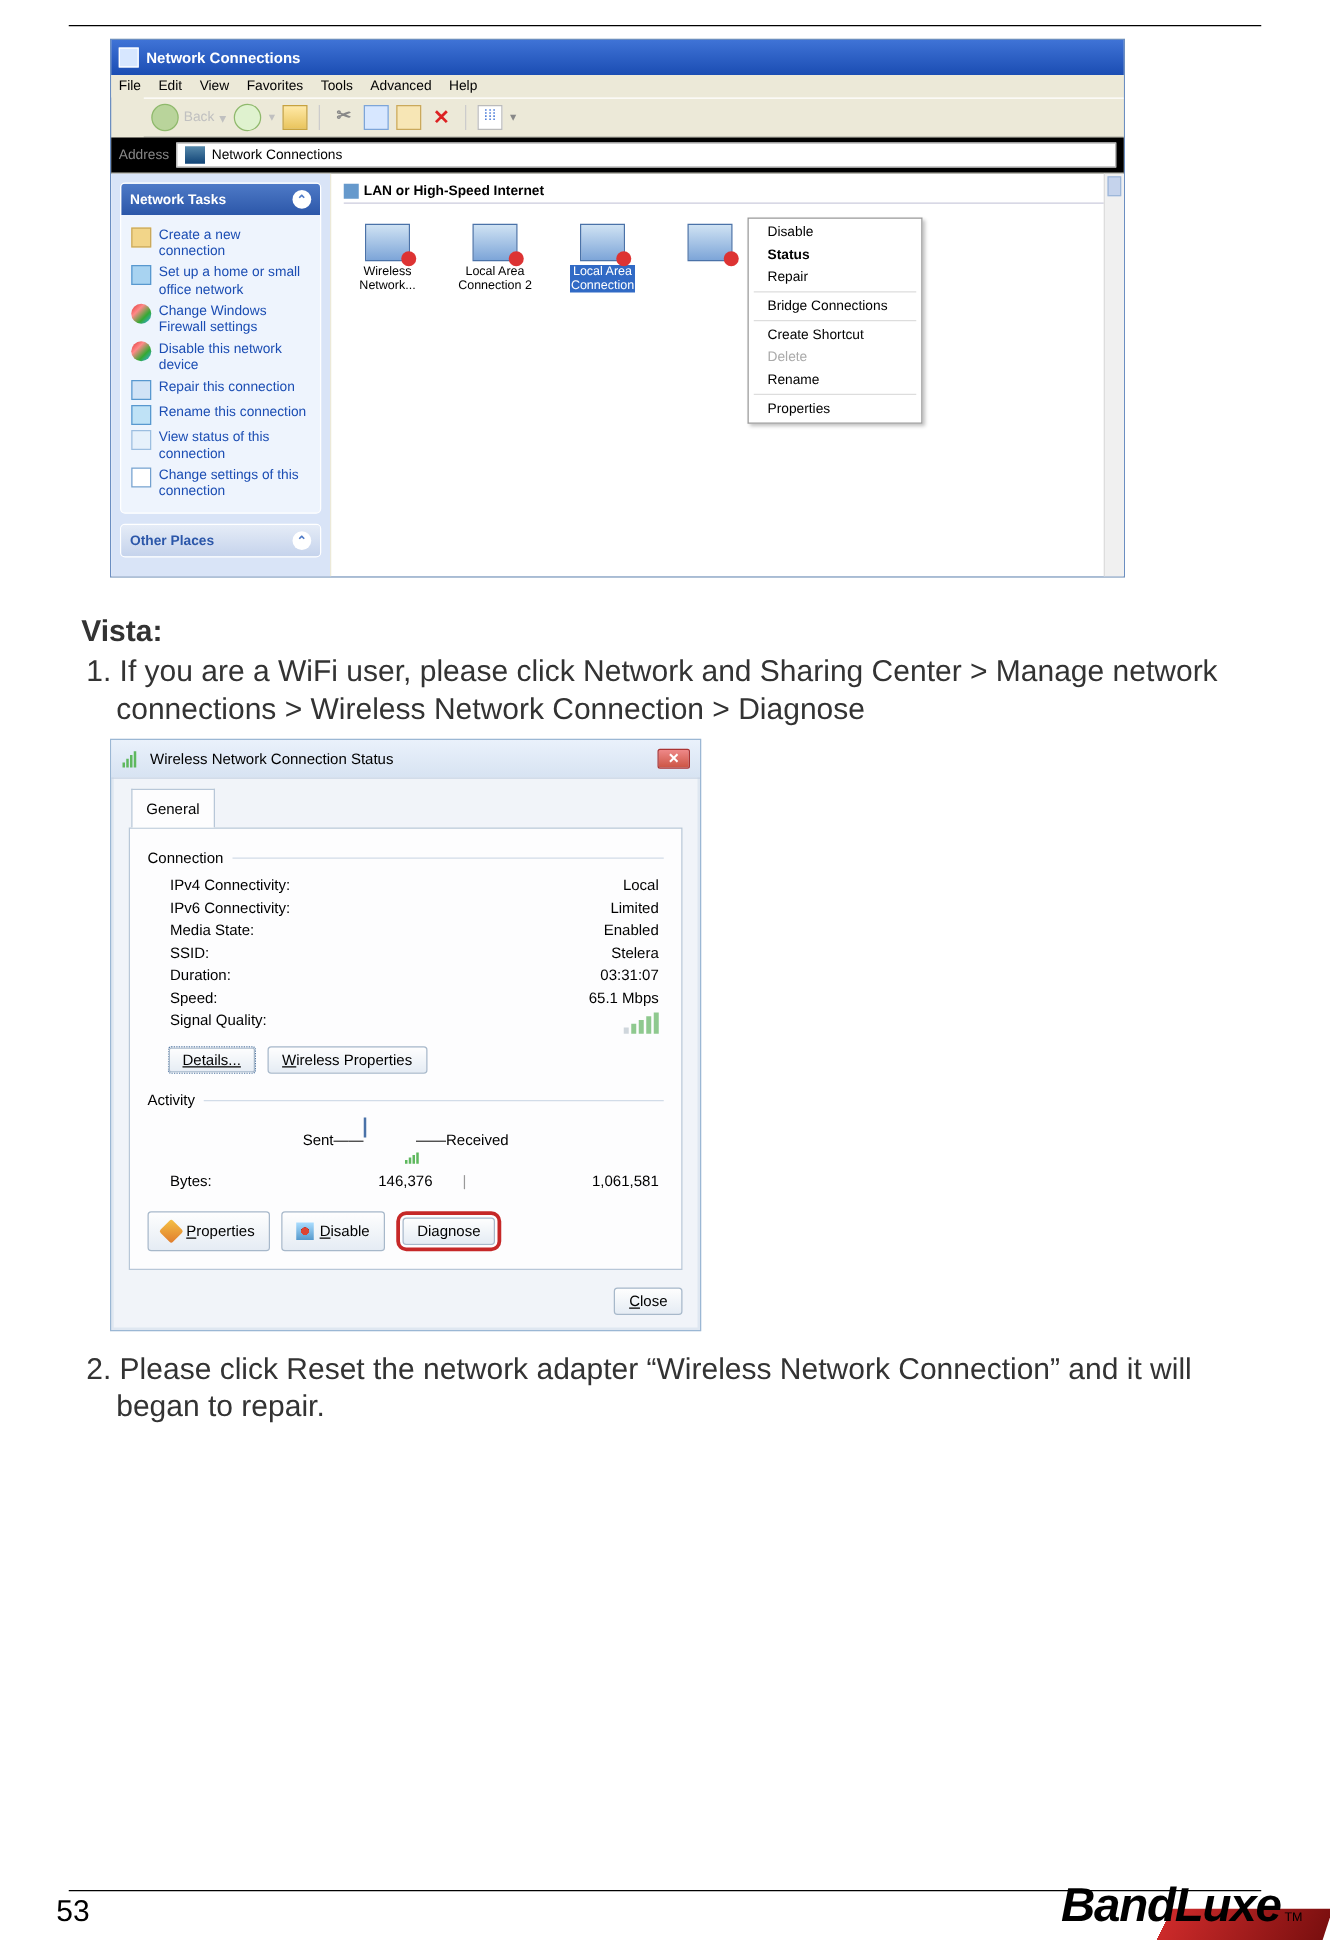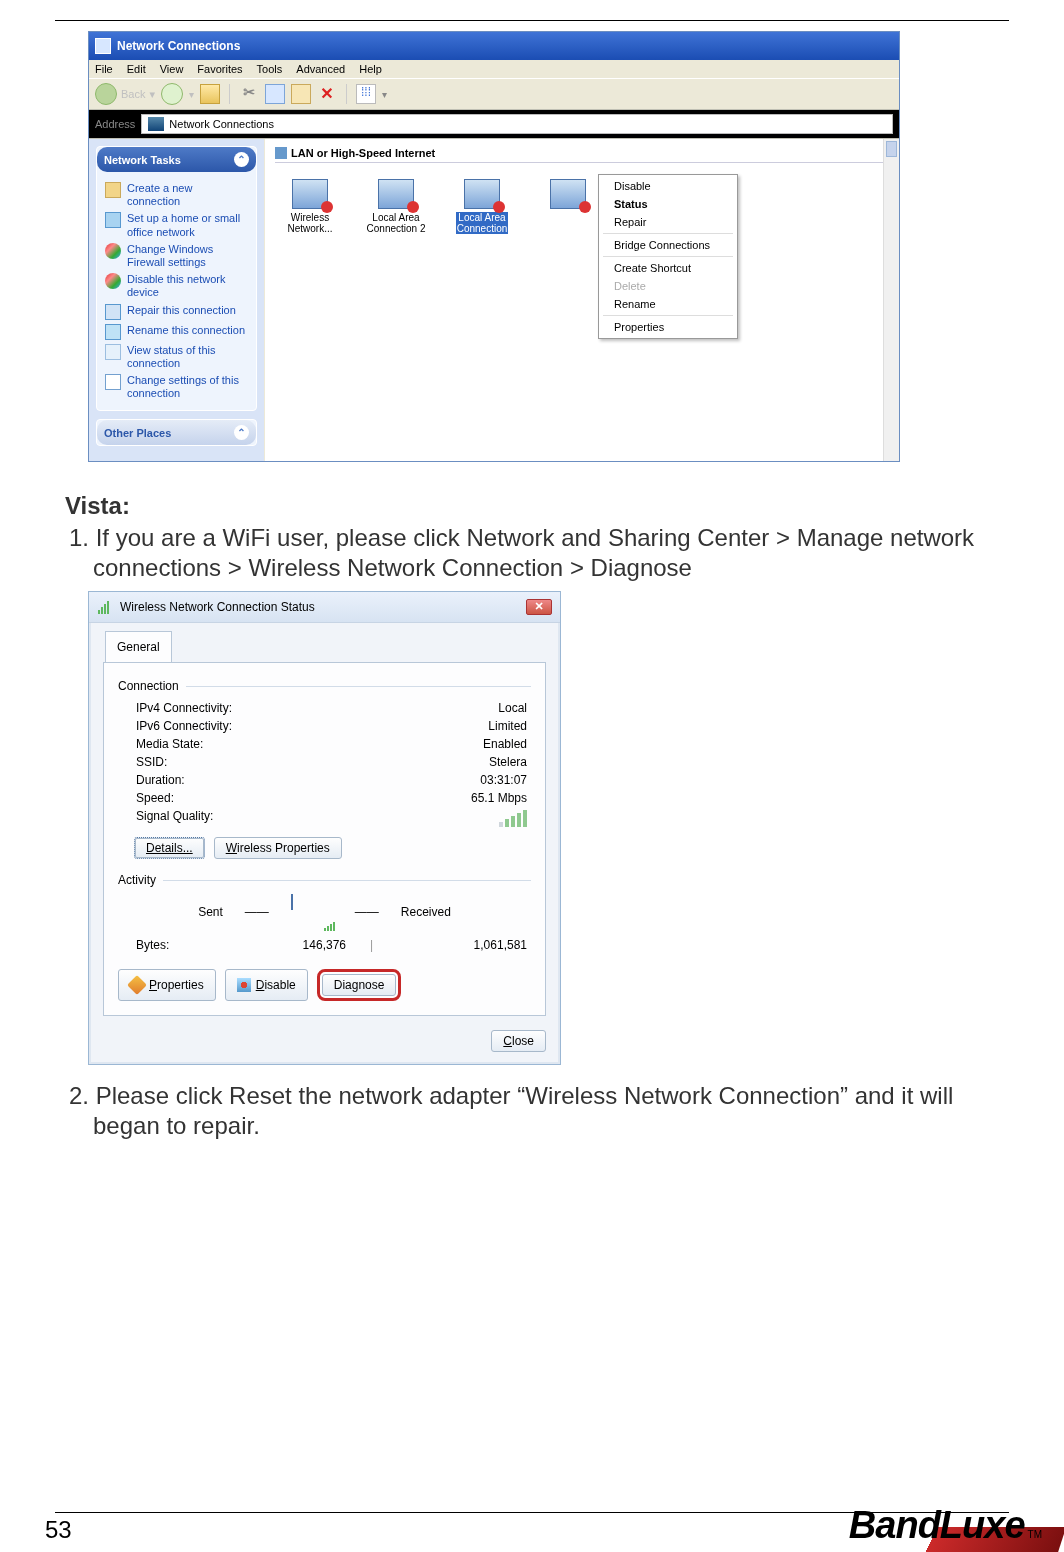--- a/index.html
+++ b/index.html
@@ -5,40 +5,40 @@
   * { margin:0; padding:0; box-sizing:border-box; }
   body { font-family: Arial, Helvetica, sans-serif; background:#fff; width:1064px; height:1552px; position:relative; padding:20px 55px 10px 55px; }
   .page-rule { border-top:1.5px solid #000; margin:0 0 10px 0; }
 
   
   .xp-window { width:812px; border:1px solid #6b8ec1; background:#ece9d8; font-size:11px; font-family:Tahoma,Arial,sans-serif; }
   .xp-titlebar { height:28px; background:linear-gradient(#3f73d6,#1b4db3); color:#fff; display:flex; align-items:center; padding:0 6px; font-weight:bold; font-size:12px; }
   .xp-titlebar .ticon { width:16px; height:16px; background:#d7e7ff; margin-right:6px; border:1px solid #fff; }
   .xp-menubar { background:#ece9d8; padding:3px 6px; display:flex; gap:14px;align-items:flex-end; }
   .xp-menubar span { color:#000; }
-  .xp-toolbar { background:#ece9d8; padding:4px 6px; display:flex; align-items:center; gap:6px; border-top:1px solid #fff; border-bottom:1px solid #c0c0b4; }
+  .xp-toolbar { background:#ece9d8; padding:4px 6px; display:flex; align-items:center; gap:6px; border-top:1px solid #fff; border-bottom:1px solid #c0c0b4;margin-left:26px; }
   .tb-back { display:flex; align-items:center; gap:4px; color:#c0c0c0; }
   .tb-btn-round { width:22px; height:22px; border-radius:50%; background:#b9d49b; border:1px solid #8fb96c; }
   .tb-btn-round.fwd { background:#dff2cf; }
   .tb-sep { width:1px; height:20px; background:#ccc; margin:0 3px; }
   .tb-ic { width:20px; height:20px; display:inline-block; }
   .ic-folder { background:linear-gradient(#ffe9a6,#e9c45d); border:1px solid #c7a23e;}
   .ic-cut { color:#888; font-weight:bold; font-size:14px; text-align:center;}
   .ic-copy { background:#d7e7ff; border:1px solid #7da5d8;}
   .ic-paste { background:#f7e6b5; border:1px solid #caa95c;}
   .ic-x { color:#d22; font-size:16px; font-weight:bold; text-align:center;}
   .ic-views { background:#fff; border:1px solid #bbb; font-size:12px; text-align:center; color:#3f73d6;}
   .xp-addr { background:#000000; padding:4px 6px; display:flex; align-items:center; gap:6px; border-bottom:1px solid #c0c0b4;}
   .xp-addr .label { color:#888; }
   .xp-addr .addr-box { display:flex; align-items:center; gap:5px; background:#fff; border:1px solid #bbb; padding:2px 6px; flex:1; }
   .addr-box .aicon { width:16px; height:14px; background:linear-gradient(#58a,#147);}
   .xp-body { display:flex; background:#fff; }
   .xp-sidebar { width:175px; background:#d9e4f7; padding:7px; }
   .sb-panel { background:#eef4fd; border:1px solid #fff; border-radius:4px; margin-bottom:8px; overflow:hidden;}
-  .sb-head { background:linear-gradient(#4e7ac7,#2c57a9); color:#fff; font-weight:bold; padding:5px 7px; display:flex; justify-content:space-between; align-items:center;border-radius:10px;}
+  .sb-head { background:linear-gradient(#4e7ac7,#2c57a9); color:#fff; font-weight:bold; padding:5px 7px; display:flex; justify-content:space-between; align-items:center;}
   .sb-head.gray { background:linear-gradient(#e5ecf7,#c5d3ec); color:#2c57a9;}
   .chev { width:15px; height:15px; border-radius:50%; background:#fff; color:#4e7ac7; font-size:10px; display:flex; align-items:center; justify-content:center;}
   .sb-body { padding:6px 8px; }
   .sb-item { display:flex; gap:6px; margin:4px 0; color:#1b4db3; font-size:11px; line-height:1.2; text-decoration:underline; text-decoration-color:rgba(0,0,0,0);}
   .sb-item .si-icon { width:16px; height:16px; flex-shrink:0; }
   .si1{background:#f2d589;border:1px solid #caa95c;}
   .si2{background:#a8d3f1;border:1px solid #5898cf;}
   .si3{background:linear-gradient(135deg,#d33,#f88,#3a3,#3af);border-radius:50%;}
   .si4{background:linear-gradient(135deg,#d33,#f88,#3a3,#3af);border-radius:50%;}
   .si5{background:#d1e3f6;border:1px solid #5898cf;}
@@ -85,21 +85,21 @@
   .sig-bars span{width:4px;background:#8fc98f;}
   .sig-bars .b1{height:5px;background:#cfd6dc;}
   .sig-bars .b2{height:8px;}
   .sig-bars .b3{height:11px;}
   .sig-bars .b4{height:14px;}
   .sig-bars .b5{height:17px;}
   .vd-btn { display:inline-flex; align-items:center; gap:5px; border:1px solid #a7b8ca; background:linear-gradient(#fefefe,#e5ecf4); padding:3px 11px; font-size:12px; border-radius:3px;}
   .vd-btn.focus{border:1px dotted #5579a3; box-shadow:0 0 0 1px #a7b8ca inset;}
   .btn-row{display:flex; gap:9px; margin:8px 0 0 16px;}
   .u{text-decoration:underline;}
-  .activity-row{ display:flex; justify-content:center; align-items:center; gap:22px; margin:8px 0 6px 0; font-size:12px;}
+  .activity-row{ display:flex; justify-content:center; align-items:center; margin:8px 0 6px 0; font-size:12px;}
   .act-ic { width:42px; height:34px; position:relative;}
   .act-ic .mon{width:36px;height:24px;background:linear-gradient(#aecdf0,#6f9ccf);border:1px solid #4a72a8;}
   .act-ic .mini{position:absolute;right:-2px;bottom:-2px;display:inline-flex;align-items:flex-end;gap:1px;height:12px;}
   .act-ic .mini span{width:2px;background:#5eb85e;}
   .act-ic .mini .m1{height:3px;} .act-ic .mini .m2{height:5px;} .act-ic .mini .m3{height:7px;} .act-ic .mini .m4{height:9px;}
   .bytes-row{display:flex; align-items:center; padding:3px 4px 3px 18px;}
   .bytes-row .l{flex:0 0 80px;}
   .bytes-row .c{flex:1; text-align:center; color:#999;}
   .bytes-row .v1{flex:0 0 130px; text-align:right;}
   .bytes-row .v2{flex:0 0 130px; text-align:right;}

